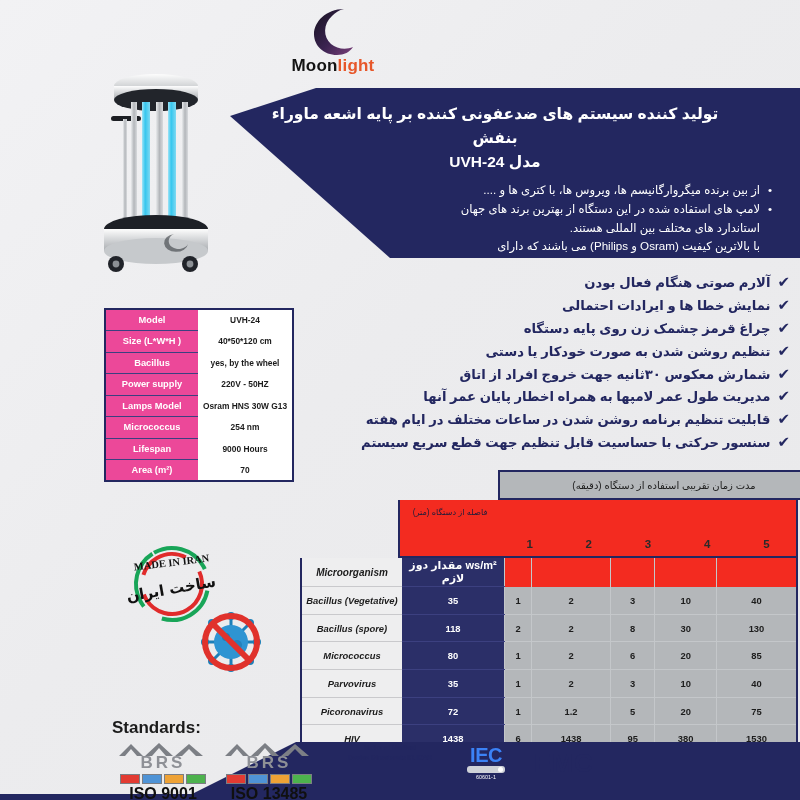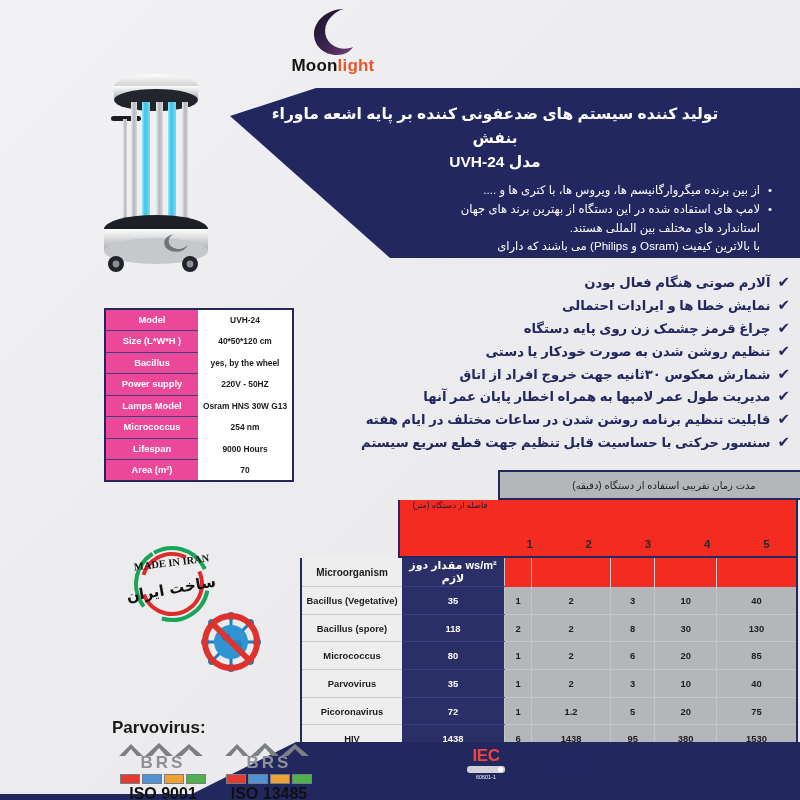--- a/index.html
+++ b/index.html
@@ -91,34 +91,34 @@
     display:flex;align-items:center;justify-content:center;
     font-size:10px;color:#202020;direction:rtl;
   }
   .dose-red{
     position:absolute;left:98px;top:30px;width:400px;height:58px;
     background:#f32b20;border:2px solid #232760;border-top:none;box-sizing:border-box;
     display:flex;
   }
   .dose-red .dist{
     width:100px;display:flex;align-items:flex-start;justify-content:center;
-    font-size:8.2px;color:#1c1c3a;direction:rtl;
+    padding-top:7px;font-size:8.2px;color:#1c1c3a;direction:rtl;
   }
   .dose-red .nums{flex:1;display:flex;align-items:flex-end;padding-bottom:6px;}
   .dose-red .nums span{
     flex:1;text-align:center;font-size:11.5px;font-weight:700;color:#2a2a2a;
   }
   .dose-grid{
     position:absolute;left:0;top:88px;width:498px;
     border:2px solid #232760;border-top:none;box-sizing:border-box;
     border-collapse:collapse;
   }
   .dose-grid td{height:24.7px;text-align:center;font-size:9.4px;font-weight:700;}
   .dose-grid td.name{
-    width:98px;background:#eeeeef;color:#1c1c1c;border-bottom:1px solid #c9c9cc;
+    width:98px;background:#eeeeef;color:#1c1c1c;border-bottom:1px solid #c9c9cc;font-style:italic;
   }
   .dose-grid td.ws{
     width:100px;background:#2b2f68;color:#fff;border-bottom:1px solid #3c4080;
   }
   .dose-grid td.val{
     background:#b4b7ba;color:#1c1c1c;
     border-bottom:1px solid #c4c7ca;border-left:1px solid #c4c7ca;
   }
   .dose-grid tr.head td.name{background:#eeeeef;font-size:10px;}
   .dose-grid tr.head td.ws{
@@ -151,21 +151,21 @@
   .imed{position:absolute;left:218px;top:0;width:124px;text-align:center;}
   .imed .imed-txt{
     font-size:25px;font-weight:700;color:#232760;letter-spacing:-1px;line-height:1;
     font-family:"Liberation Sans",sans-serif;
   }
   .imed .sub{font-size:6.6px;font-weight:700;color:#232760;line-height:1.25;margin-top:2px;}
   .iec{
     position:absolute;left:352px;top:2px;width:46px;height:44px;background:#232760;
     border:1px solid #232760;text-align:center;
   }
-  .iec .iecw{font-size:17px;font-weight:700;color:#ef4444;line-height:17px;padding-top:2px;letter-spacing:-.5px;}
+  .iec .iecw{font-size:20px;font-weight:700;color:#3b82f6;line-height:17px;padding-top:2px;letter-spacing:-.5px;}
   .iec .iecbar{height:7px;background:#cfd2d8;margin:2px 4px 0 4px;border-radius:3px;position:relative;}
   .iec .iecbar::after{content:"";position:absolute;right:2px;top:1px;width:5px;height:5px;background:#fff;border-radius:50%;}
   .iec .iecnum{font-size:5.4px;color:#fff;margin-top:1px;}
   .emc{
     position:absolute;left:424px;top:6px;font-size:26px;font-weight:700;color:#232760;
     letter-spacing:.5px;
   }
 </style>
 </head>
 <body>
@@ -461,21 +461,21 @@
           <td class="val">190</td>
           <td class="val">760</td>
         </tr>
       </tbody>
     </table>
   </div>
 
   <div class="foot-band"></div>
   <div class="foot-line"></div>
 
-  <div class="standards-label">Parvovirus:</div>
+  <div class="standards-label">Standards:</div>
 
   <div class="logos">
 
     <div class="brs" style="left:0;">
       <svg class="peaks" width="92" height="15" viewBox="0 0 92 15">
         <path d="M2 14 L14 2 L26 14 L20 14 L14 7 L8 14 Z" fill="#7c7f85"></path>
         <path d="M28 14 L42 1 L56 14 L49 14 L42 6 L35 14 Z" fill="#7c7f85"></path>
         <path d="M58 14 L72 2 L86 14 L79 14 L72 7 L65 14 Z" fill="#7c7f85"></path>
       </svg>
       <div class="word">BRS</div>

